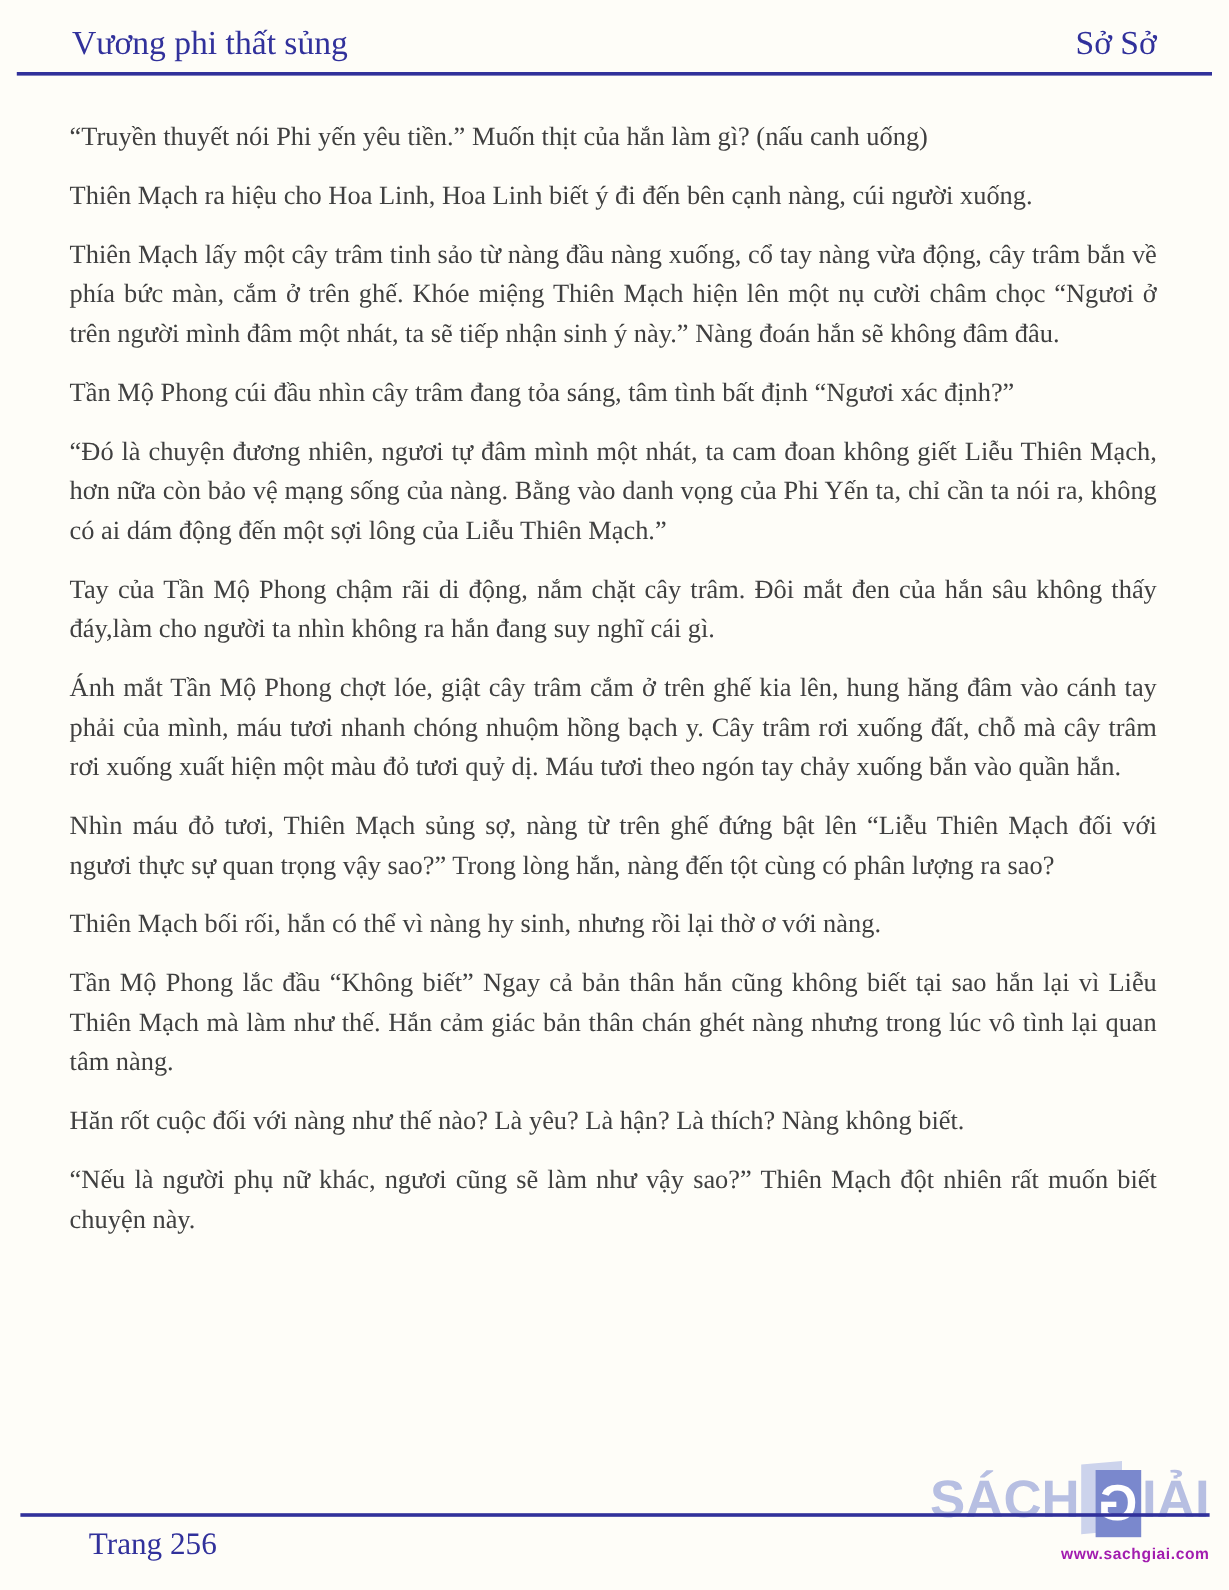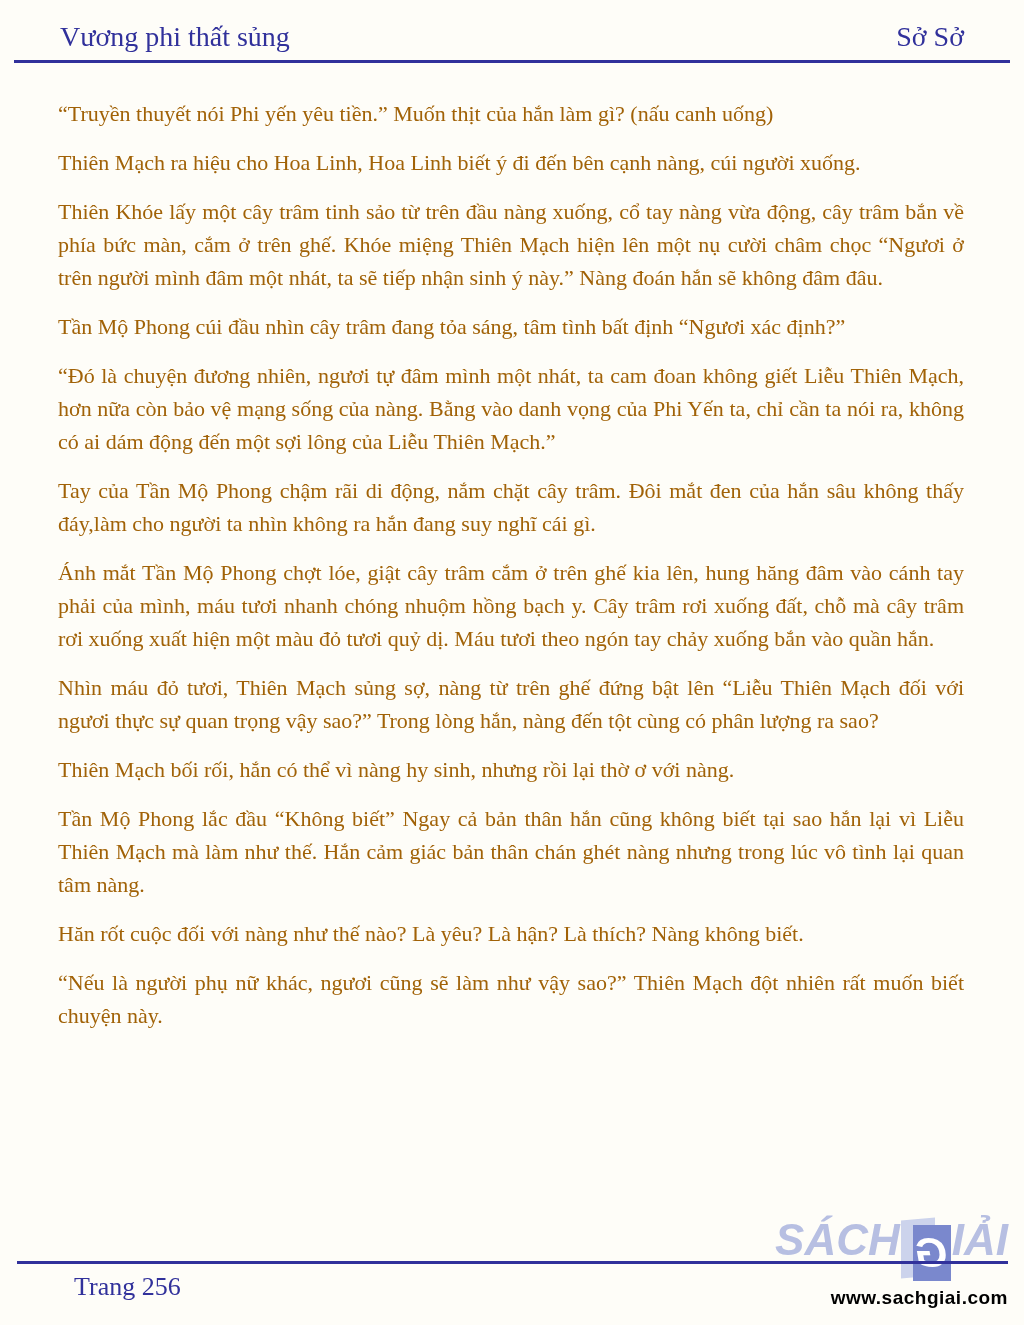--- a/index.html
+++ b/index.html
@@ -17,73 +17,73 @@
   .header {
     position: absolute; top: 20px; left: 60px; right: 60px;
     display: flex; justify-content: space-between; align-items: baseline;
     color: #31319b; font-size: 28px; line-height: 1.2;
   }
   .rule { position: absolute; background: #31319b; height: 3px; }
   .top-rule { top: 60px; left: 14px; width: 996px; }
   
   .page-body {
     position: absolute; top: 97px; left: 58px; width: 906px;
-    font-size: 22px; line-height: 33px; color: #a16207;
+    font-size: 22px; line-height: 33px; color: #404040;
     text-align: justify;
   }
   .page-body p { margin: 0 0 16px 0; }
   
   .footer-rule { top: 1261px; left: 17px; width: 991px; z-index: 3; }
   .page-number {
     position: absolute; left: 62px; top: 1272px;
     font-size: 26px; color: #31319b; margin-left: 12px;
   }
   
   .watermark {
     position: absolute; right: 16px; top: 1218px; z-index: 1;
     font-family: "Liberation Sans", sans-serif; text-align: right;
   }
   .wm-row {
-    display: flex; align-items: flex-start; justify-content: flex-end;
-    font-size: 44px; font-weight: bold; color: #b7bfe2; line-height: 1; font-style: italic;
+    display: flex; align-items: center; justify-content: flex-end;
+    font-size: 44px; font-weight: bold; color: #b7bfe2; line-height: 1;
   }
   .wm-icon { position: relative; width: 50px; height: 64px; margin: 0 1px; flex: 0 0 auto; }
   .wm-icon-back {
     position: absolute; left: 0; top: 1px; width: 34px; height: 58px;
     background: #ccd3ec; transform: skewY(-5deg);
   }
   .wm-icon-front {
     position: absolute; right: 0; top: 7px; width: 38px; height: 56px;
     background: #7a88cd; display: flex; align-items: center; justify-content: center;
   }
   .wm-g {
     color: #ffffff; font-size: 42px; font-weight: bold;
     transform: scaleX(-1); line-height: 1;
   }
   .wm-url {
-    margin-top: 5px; font-size: 19px; font-weight: bold;
-    color: #000000; letter-spacing: 0.5px;
+    margin-top: 5px; font-size: 13px; font-weight: bold;
+    color: #a21caf; letter-spacing: 0.5px;
   }
 </style>
 </head>
 <body>
 
 <div class="page">
 
   <div class="header">
     <span class="header-left">Vương phi thất sủng</span>
     <span class="header-right">Sở Sở</span>
   </div>
 
   <div class="rule top-rule"></div>
 
   <div class="page-body">
       <p>“Truyền thuyết nói Phi yến yêu tiền.” Muốn thịt của hắn làm gì? (nấu canh uống)</p>
       <p>Thiên Mạch ra hiệu cho Hoa Linh, Hoa Linh biết ý đi đến bên cạnh nàng, cúi người xuống.</p>
-      <p>Thiên Khóe lấy một cây trâm tinh sảo từ trên đầu nàng xuống, cổ tay nàng vừa động, cây trâm bắn về phía bức màn, cắm ở trên ghế. Khóe miệng Thiên Mạch hiện lên một nụ cười châm chọc “Ngươi ở trên người mình đâm một nhát, ta sẽ tiếp nhận sinh ý này.” Nàng đoán hắn sẽ không đâm đâu.</p>
+      <p>Thiên Mạch lấy một cây trâm tinh sảo từ nàng đầu nàng xuống, cổ tay nàng vừa động, cây trâm bắn về phía bức màn, cắm ở trên ghế. Khóe miệng Thiên Mạch hiện lên một nụ cười châm chọc “Ngươi ở trên người mình đâm một nhát, ta sẽ tiếp nhận sinh ý này.” Nàng đoán hắn sẽ không đâm đâu.</p>
       <p>Tần Mộ Phong cúi đầu nhìn cây trâm đang tỏa sáng, tâm tình bất định “Ngươi xác định?”</p>
       <p>“Đó là chuyện đương nhiên, ngươi tự đâm mình một nhát, ta cam đoan không giết Liễu Thiên Mạch, hơn nữa còn bảo vệ mạng sống của nàng. Bằng vào danh vọng của Phi Yến ta, chỉ cần ta nói ra, không có ai dám động đến một sợi lông của Liễu Thiên Mạch.”</p>
       <p>Tay của Tần Mộ Phong chậm rãi di động, nắm chặt cây trâm. Đôi mắt đen của hắn sâu không thấy đáy,làm cho người ta nhìn không ra hắn đang suy nghĩ cái gì.</p>
       <p>Ánh mắt Tần Mộ Phong chợt lóe, giật cây trâm cắm ở trên ghế kia lên, hung hăng đâm vào cánh tay phải của mình, máu tươi nhanh chóng nhuộm hồng bạch y. Cây trâm rơi xuống đất, chỗ mà cây trâm rơi xuống xuất hiện một màu đỏ tươi quỷ dị. Máu tươi theo ngón tay chảy xuống bắn vào quần hắn.</p>
       <p>Nhìn máu đỏ tươi, Thiên Mạch sủng sợ, nàng từ trên ghế đứng bật lên “Liễu Thiên Mạch đối với ngươi thực sự quan trọng vậy sao?” Trong lòng hắn, nàng đến tột cùng có phân lượng ra sao?</p>
       <p>Thiên Mạch bối rối, hắn có thể vì nàng hy sinh, nhưng rồi lại thờ ơ với nàng.</p>
       <p>Tần Mộ Phong lắc đầu “Không biết” Ngay cả bản thân hắn cũng không biết tại sao hắn lại vì Liễu Thiên Mạch mà làm như thế. Hắn cảm giác bản thân chán ghét nàng nhưng trong lúc vô tình lại quan tâm nàng.</p>
       <p>Hăn rốt cuộc đối với nàng như thế nào? Là yêu? Là hận? Là thích? Nàng không biết.</p>
       <p>“Nếu là người phụ nữ khác, ngươi cũng sẽ làm như vậy sao?” Thiên Mạch đột nhiên rất muốn biết chuyện này.</p>
     </div>

